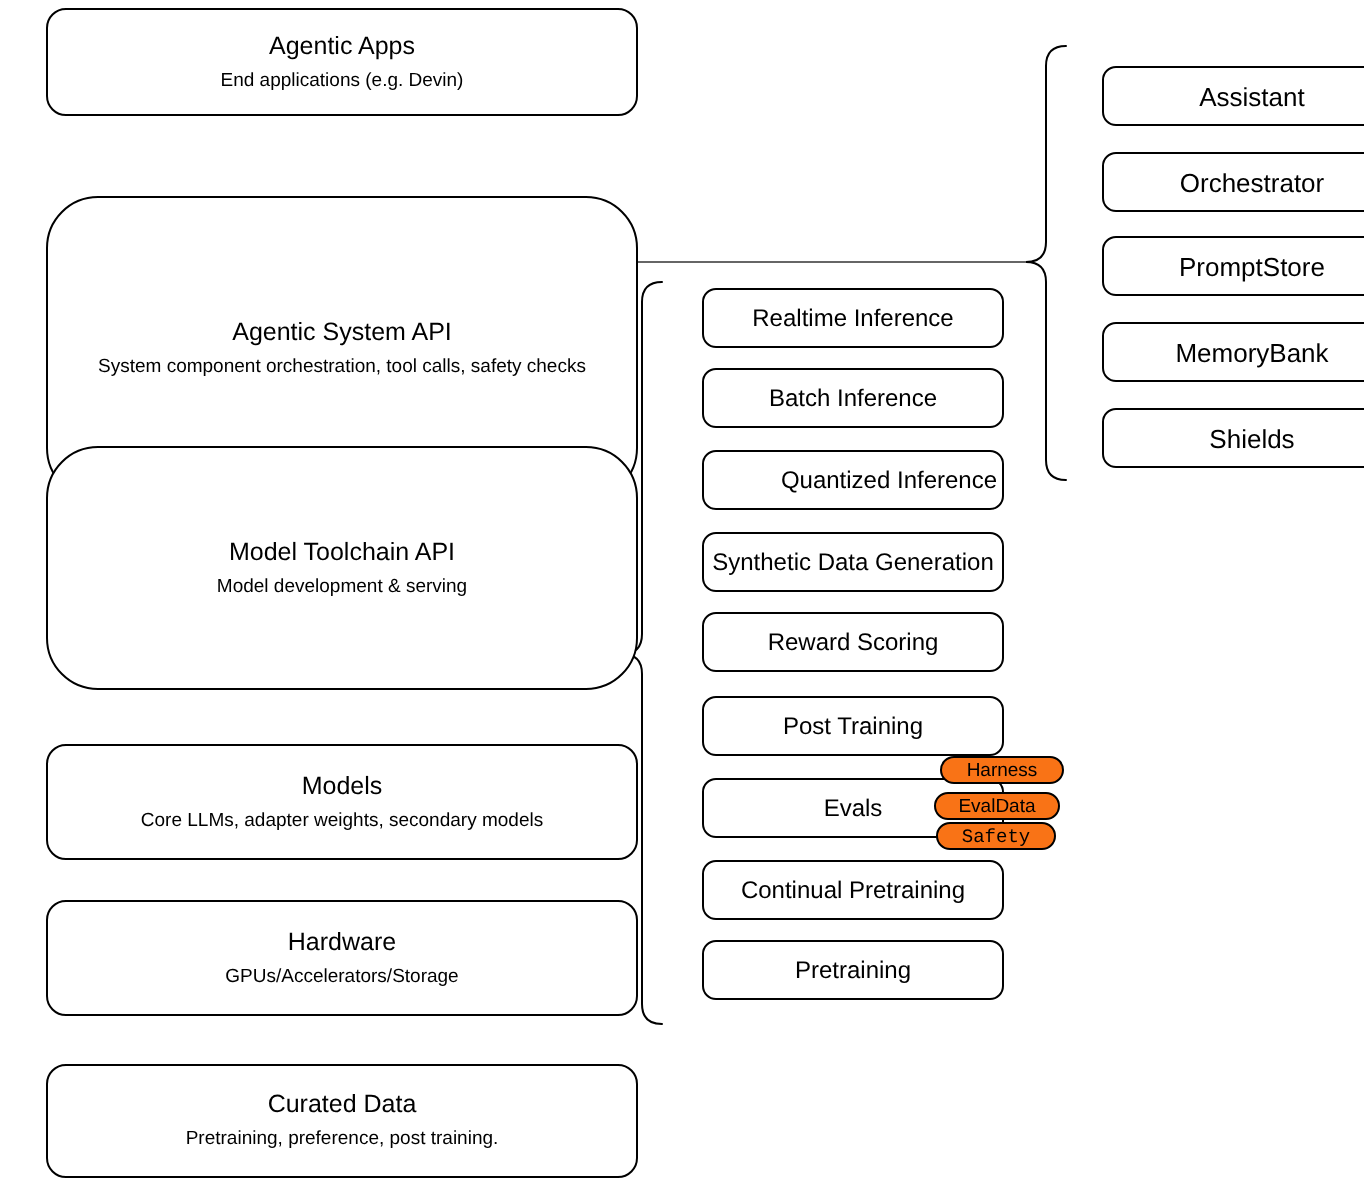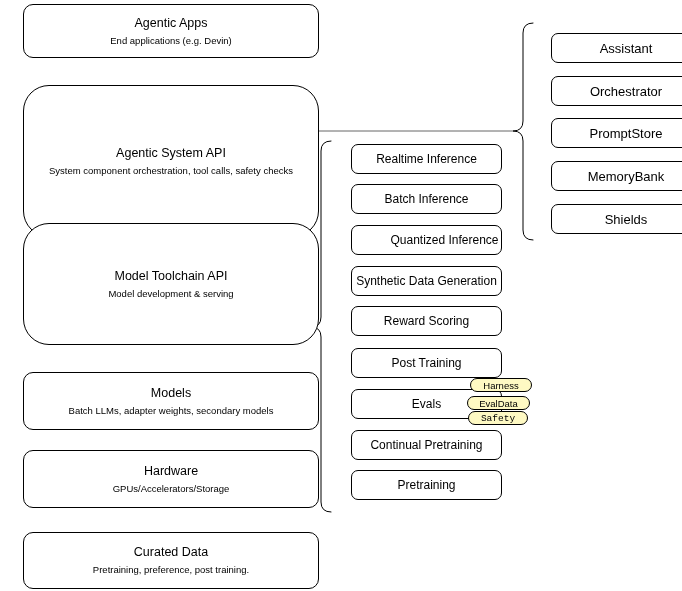--- a/index.html
+++ b/index.html
@@ -31,32 +31,32 @@
     margin-left: 21px;
   }
   .big { left: 2px; width: 296px; }
   .title { font-size: 12.5px; line-height: 15px; }
   .subtitle { font-size: 9.5px; line-height: 12px; margin-top: 4px; }
   .mid   { left: 330px; width: 151px; height: 30px; border-radius: 7px; font-size: 12px; }
   .rightb{ left: 530px; width: 150px; height: 30px; border-radius: 7px; font-size: 13px; }
   .pill {
     position: absolute;
     box-sizing: border-box;
-    background: #fef9c3;
+    background: #f97316;
     border: 1px solid #000000;
     border-radius: 8px;
     font-size: 9.5px;
     display: flex;
     align-items: center;
     justify-content: center;
     text-align: center;
   }
   
   #lb1 { top: 4px;   height: 54px;  border-radius: 10px; }
-  #lb2 { top: 85px;  height: 152px; border-radius: 26px; }
+  #lb2 { top: 98px;  height: 152px; border-radius: 26px; }
   #lb3 { top: 223px; height: 122px; border-radius: 26px; }
   #lb4 { top: 372px; height: 58px;  border-radius: 10px; }
   #lb5 { top: 450px; height: 58px;  border-radius: 10px; }
   #lb6 { top: 532px; height: 57px;  border-radius: 10px; }
   
   #mb1 { top: 144px; } #mb2 { top: 184px; } #mb3 { top: 225px; padding-left: 36px; }
   #mb4 { top: 266px; } #mb5 { top: 306px; } #mb6 { top: 348px; }
   #mb7 { top: 389px; } #mb8 { top: 430px; } #mb9 { top: 470px; }
   
   #rb1 { top: 33px; } #rb2 { top: 76px; } #rb3 { top: 118px; }
@@ -84,21 +84,21 @@
   <div class="box big" id="lb2">
     <div class="title">Agentic System API</div>
     <div class="subtitle">System component orchestration, tool calls, safety checks</div>
   </div>
   <div class="box big" id="lb3">
     <div class="title">Model Toolchain API</div>
     <div class="subtitle">Model development &amp; serving</div>
   </div>
   <div class="box big" id="lb4">
     <div class="title">Models</div>
-    <div class="subtitle">Batch LLMs, adapter weights, secondary models</div>
+    <div class="subtitle">Core LLMs, adapter weights, secondary models</div>
   </div>
   <div class="box big" id="lb5">
     <div class="title">Hardware</div>
     <div class="subtitle">GPUs/Accelerators/Storage</div>
   </div>
   <div class="box big" id="lb6">
     <div class="title">Curated Data</div>
     <div class="subtitle">Pretraining, preference, post training.</div>
   </div>
 

